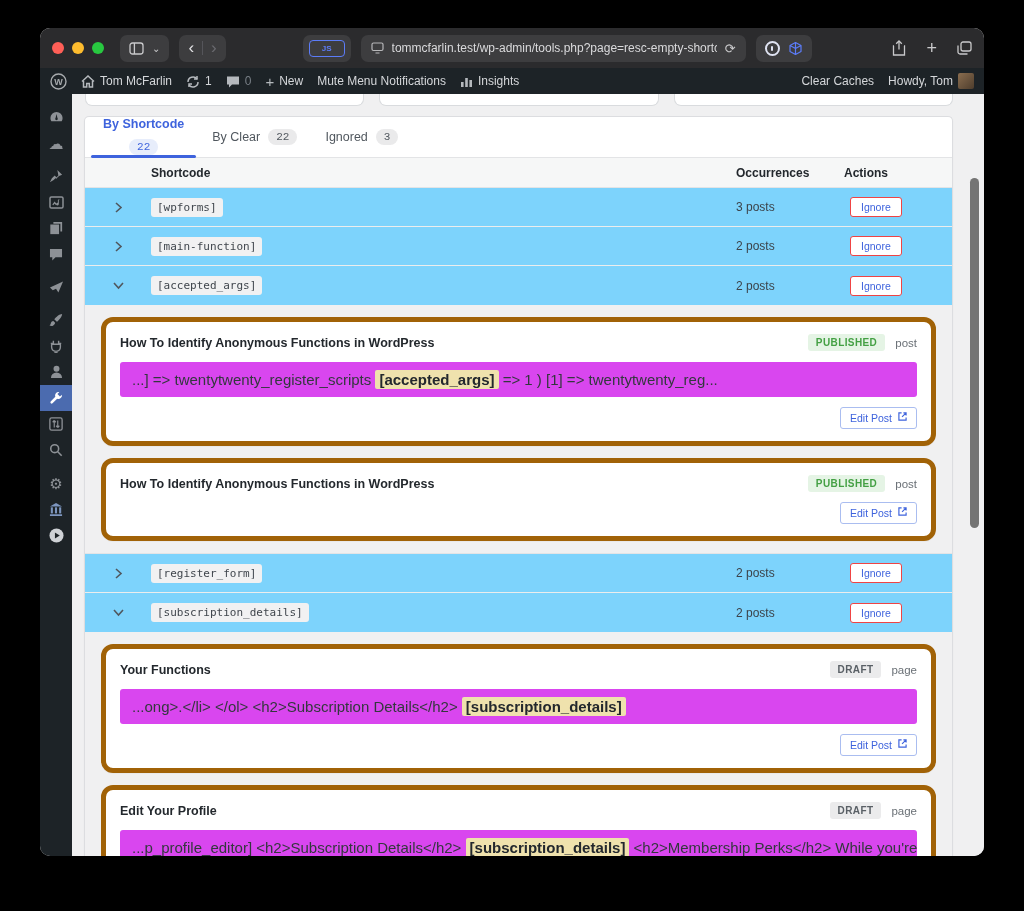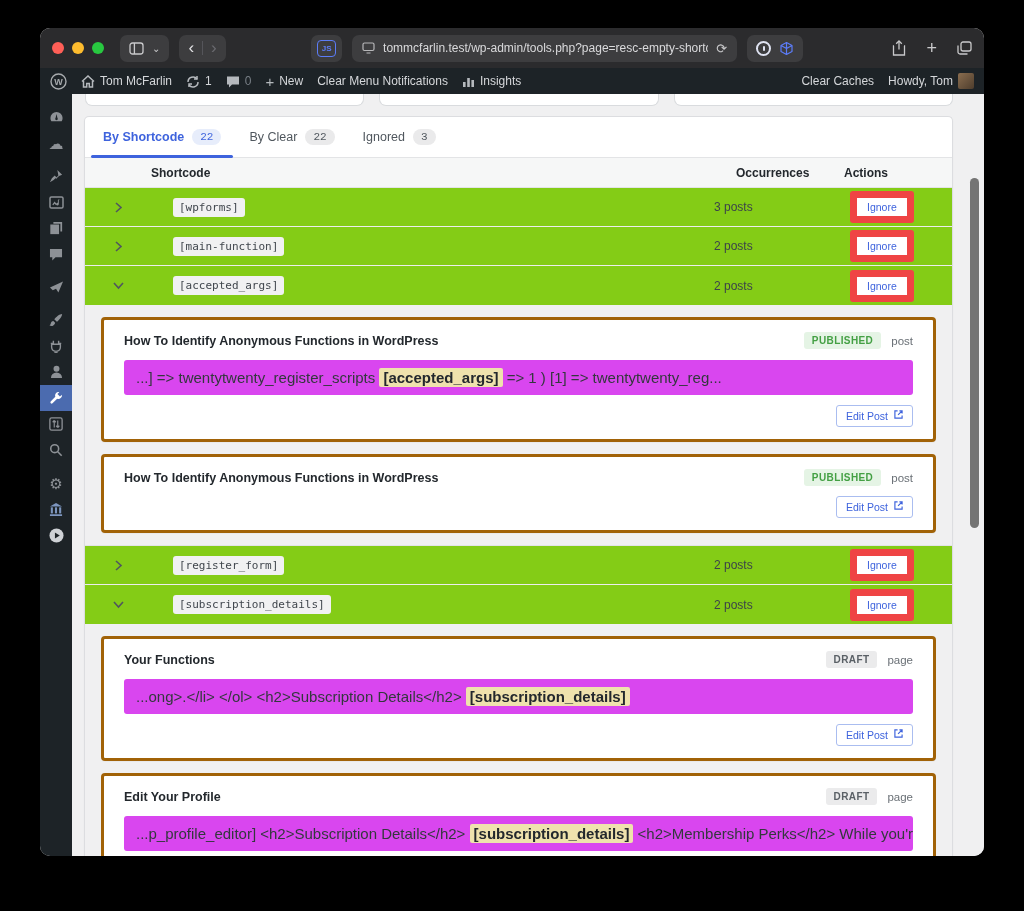--- a/index.html
+++ b/index.html
@@ -10,21 +10,21 @@
 
   
   .titlebar { height:40px; background:#2b2b2d; display:flex; align-items:center; padding:0 12px; gap:10px; }
   .lights { display:flex; gap:8px; margin-right:6px; }
   .light { width:12px; height:12px; border-radius:50%; }
   .tb-pill { height:27px; background:#3d3d3f; border-radius:7px; display:flex; align-items:center; padding:0 9px; gap:8px; }
   .tb-icon { display:flex; align-items:center; justify-content:center; color:#c9c9cb; }
   .tb-icon svg { display:block; }
   .nav-sep { width:1px; height:14px; background:#55555a; }
   .spacer { flex:1; }
-  .js-badge { width:19px; height:17px; border:1.5px solid #5c7cf8; border-radius:4px; color:#5c7cf8;
+  .js-badge { width:36px; height:17px; border:1.5px solid #5c7cf8; border-radius:4px; color:#5c7cf8;
     font-size:8px; font-weight:bold; display:flex; align-items:center; justify-content:center;text-align:right; }
   .url-pill { width:385px; height:27px; background:#3d3d3f; border-radius:7px; display:flex; align-items:center; padding:0 10px; gap:8px; }
   .url-text { flex:1; text-align:center; font-size:12px; color:#dadadc; white-space:nowrap; overflow:hidden; }
   .op-icon { width:15px; height:15px; border:2px solid #dfe3f2; border-radius:50%; position:relative; }
   .op-icon::after { content:""; position:absolute; left:4.5px; top:3px; width:2px; height:5.5px; background:#dfe3f2; border-radius:2px; }
   .right-icons { display:flex; align-items:center; gap:20px; color:#c9c9cb; margin-left:4px; }
 
   
   .adminbar { height:26px; background:#1d2327; display:flex; align-items:center; padding:0 10px; gap:14px;
     font-size:12px; color:#d5d7da; }
@@ -48,37 +48,37 @@
   .stat-row { margin:0 31px 0 13px; height:12px; display:flex; gap:15px; }
   .stat-box { flex:1; background:#fff; border:1px solid #d9dbde; border-top:none; border-radius:0 0 7px 7px; }
 
   .main-card { margin:10px 31px 0 12px; background:#fff; border:1px solid #dcdde0; border-bottom:none;
     border-radius:5px 5px 0 0; box-shadow:0 1px 2px rgba(0,0,0,.04); }
 
   
   .tabs { height:41px; border-bottom:1px solid #e3e4e6; display:flex; align-items:stretch; padding:0 4px; }
   .tab { display:flex; align-items:center; gap:8px; padding:0 14px; font-size:12.5px; color:#50575e; position:relative; cursor:default; }
   .tab .badge { border-radius:999px; padding:2px 8px; font-size:11px; background:#eaeaeb; color:#50575e;font-family:Liberation Mono, monospace; }
-  .tab.active { color:#3e63dd; font-weight:bold; }
+  .tab.active { color:#3e63dd; font-weight:bold;flex-direction:column; }
   .tab.active .badge { background:#e7edfb; color:#3e63dd; font-weight:normal; }
   .tab.active::after { content:""; position:absolute; left:2px; right:2px; bottom:-1px; height:3px; background:#3e63dd; border-radius:2px; }
 
   
   .tgrid { display:grid; grid-template-columns:66px 1fr 108px 108px; align-items:center; }
   .thead { height:30px; background:#f6f7f7; border-bottom:1px solid #e3e4e6; font-size:12px; font-weight:bold; color:#23282d; }
-  .trow { height:39px; border-bottom:1px solid #eceded; font-size:12px; color:#3c434a; background:#84cc16;gap:22px; }
+  .trow { height:39px; border-bottom:1px solid #eceded; font-size:12px; color:#3c434a; background:#7dd3fc; }
   .chev { justify-self:center; display:flex; color:#50575e; }
   .chip { justify-self:start; font-family:"DejaVu Sans Mono",monospace; font-size:11px; background:#f1f1f2;
     color:#40464d; padding:3px 6px; border-radius:3px; }
   .btn-sm { justify-self:start; margin-left:6px; font-size:10.5px; color:#3e63dd; background:#fff;
-    border:7px solid #ef4444; border-radius:3px; padding:3px 10px; cursor:pointer; font-family:inherit; }
+    border:1px solid #ef4444; border-radius:3px; padding:3px 10px; cursor:pointer; font-family:inherit; }
 
   
   .panel { background:#f0f0f1; border-bottom:1px solid #e3e4e6; padding:12px 16px; display:flex; flex-direction:column; gap:12px; }
-  .post-card { background:#fff; border:3px solid #a16207; border-radius:4px; padding:12px 20px; box-shadow:0 1px 1px rgba(0,0,0,.03); }
+  .post-card { background:#fff; border:5px solid #a16207; border-radius:12px; padding:12px 14px; box-shadow:0 1px 1px rgba(0,0,0,.03); }
   .pc-head { display:flex; align-items:center; }
   .pc-title { font-size:12.5px; font-weight:bold; color:#23282d; }
   .status { font-size:10px; font-weight:bold; letter-spacing:.4px; padding:3px 8px; border-radius:3px; }
   .status.published { background:#e5f4e5; color:#44a044; }
   .status.draft { background:#ebebec; color:#5a6066;text-align:right; }
   .ptype { font-size:11.5px; color:#6a7076; margin-left:10px; }
   .code-box { margin-top:11px; background:#d946ef; border-radius:3px; padding:9px 12px;
     font-family:Liberation Sans, sans-serif; font-size:15px; color:#33383d; white-space:nowrap; overflow:hidden; }
   .hl { background:#efe2ad; font-weight:bold; color:#23282d; padding:1px 4px; border-radius:2px; }
   .pc-foot { margin-top:10px; display:flex; justify-content:flex-end; }
@@ -179,21 +179,21 @@
       <svg width="14" height="13" viewBox="0 0 14 13">
           <path d="M1 1.5h12v8H6l-3 3v-3H1z" fill="#b5b9bd"></path>
         </svg>
       <span class="dim">0</span>
     </span>
     <span class="ab-item">
       <span style="font-size:15px;color:#b5b9bd">+</span>
       <span>New</span>
     </span>
     <span class="ab-item">
-      <span>Clear Menu Notifications</span>
+      <span>Mute Menu Notifications</span>
     </span>
     <span class="ab-item">
       <svg width="13" height="12" viewBox="0 0 13 12">
           <rect x="1" y="7" width="2.6" height="5" fill="#b5b9bd"></rect>
           <rect x="5.2" y="3" width="2.6" height="9" fill="#b5b9bd"></rect>
           <rect x="9.4" y="5" width="2.6" height="7" fill="#b5b9bd"></rect>
         </svg>
       <span>Insights</span>
     </span>
     <div class="spacer"></div>

